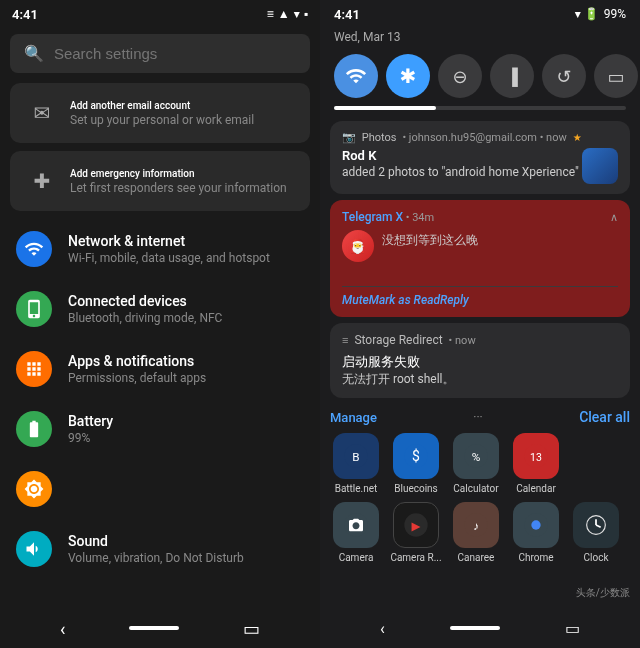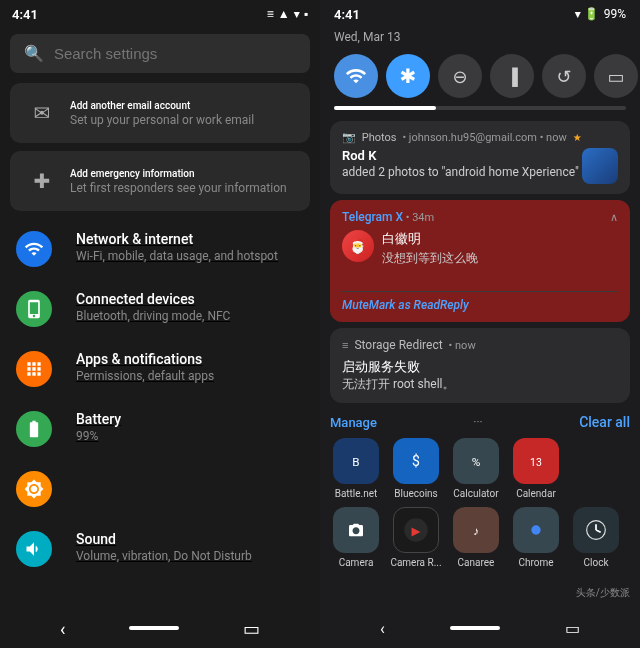--- a/index.html
+++ b/index.html
@@ -105,23 +105,23 @@
     }
 
     .settings-list {
       flex: 1;
       overflow-y: auto;
       margin-top: 4px;
     }
 
     .settings-item {
       display: flex;
+      align-items: center;
       padding: 12px 16px;
-      gap: 24px;
-      text-decoration: underline;
+      gap: 16px;
     }
 
     .item-icon {
       width: 36px;
       height: 36px;
       border-radius: 50%;
       display: flex;
       align-items: center;
       justify-content: center;
       font-size: 18px;
@@ -640,21 +640,20 @@
     <div class="tg-header">
       <div>
         <span class="app">Telegram X</span>
         <span> • 34m</span>
       </div>
       <span>∧</span>
     </div>
     <div class="tg-body">
       <div class="tg-avatar">🎅</div>
       <div class="tg-content">
-        <div class="sender">白徽明</div>
         <div class="msg">没想到等到这么晚</div>
       </div>
     </div>
     <div class="tg-actions">
       <span class="tg-action-btn">Mute</span>
       <span class="tg-action-btn">Mark as Read</span>
       <span class="tg-action-btn">Reply</span>
     </div>
   </div>
 

